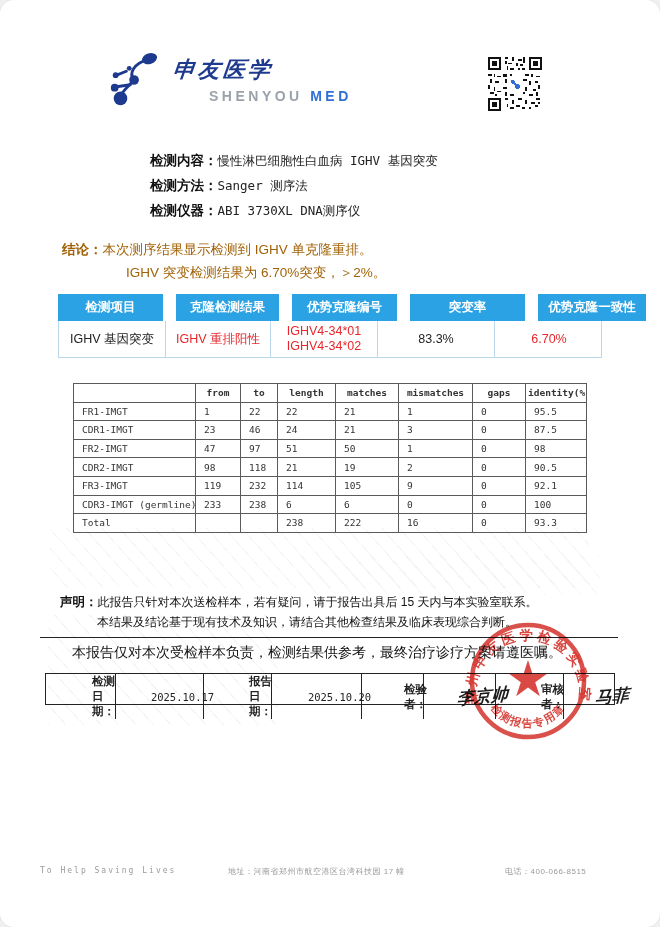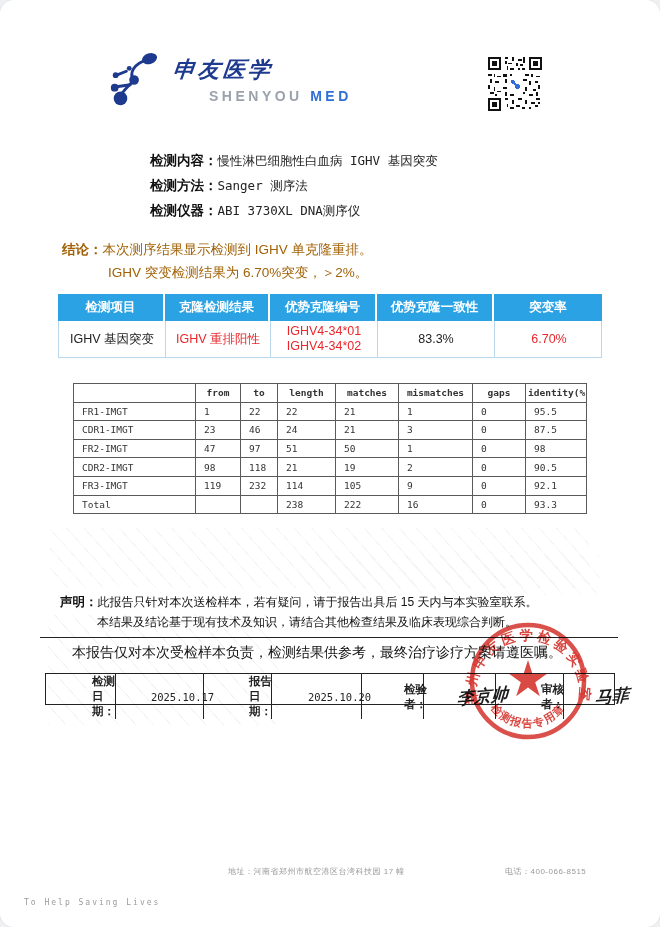--- a/index.html
+++ b/index.html
@@ -44,25 +44,25 @@
   .qr svg{width:100%;height:100%;}
 
   
   .meta{position:absolute;left:150px;top:148px;font-size:13.5px;line-height:25px;}
   .meta .lbl{font-weight:bold;color:#111;}
   .meta .val{font-family:"DejaVu Sans Mono","Liberation Mono",monospace;font-size:12.5px;color:#222;}
 
   
   .conclusion{position:absolute;left:62px;top:238px;font-size:13.5px;line-height:23px;color:#a16207;}
   .conclusion .lbl{font-weight:bold;}
-  .conclusion .l2{margin-left:46px;}
+  .conclusion .l2{margin-left:64px;}
 
   
   .rtable{position:absolute;left:58px;top:294px;width:544px;font-size:12.5px;}
-  .rt-head{display:grid;grid-template-columns:107px 105px 107px 117px 108px;}
+  .rt-head{display:grid;grid-template-columns:107px 105px 107px 117px 108px;gap:11px;}
   .rt-head .hc{
     background:#2aa2e4;color:#fff;font-weight:bold;
     height:27px;display:flex;align-items:center;justify-content:center;
     border-right:2px solid #fff;
   }
   .rt-head .hc:last-child{border-right:none;}
   .rt-body{
     display:grid;grid-template-columns:107px 105px 107px 117px 108px;
     border:1px solid #b9d8ec;border-top:none;
   }
@@ -113,21 +113,21 @@
   }
 
   
   .stamp{position:absolute;left:462px;top:616px;width:132px;height:132px;mix-blend-mode:multiply;opacity:.92;}
 
   
   .footer{
     position:absolute;left:0;top:866px;width:660px;
     font-size:8px;color:#9b9b9b;letter-spacing:.5px;
   }
-  .footer .slogan{position:absolute;left:24px;top:0;letter-spacing:2px;font-family:"DejaVu Sans Mono",monospace;margin-top:32px;}
+  .footer .slogan{position:absolute;left:40px;top:0;letter-spacing:2px;font-family:"DejaVu Sans Mono",monospace;}
   .footer .addr{position:absolute;left:228px;top:0;}
   .footer .phone{position:absolute;left:505px;top:0;}
 </style>
 </head>
 <body>
 
 <div class="page">
 
   <div class="hatch h1"></div>
   <div class="hatch h2"></div>
@@ -249,22 +249,22 @@
       <span class="lbl">结论：</span><span>本次测序结果显示检测到 IGHV 单克隆重排。</span>
     </div>
     <div class="l2">IGHV 突变检测结果为 6.70%突变，＞2%。</div>
   </div>
 
   <div class="rtable">
     <div class="rt-head">
       <div class="hc">检测项目</div>
       <div class="hc">克隆检测结果</div>
       <div class="hc">优势克隆编号</div>
+      <div class="hc">突变率</div>
       <div class="hc">优势克隆一致性</div>
-      <div class="hc">突变率</div>
     </div>
     <div class="rt-body">
       <div class="bc">IGHV 基因突变</div>
       <div class="bc red">IGHV 重排阳性</div>
       <div class="bc red">
         <span>IGHV4-34*01</span>
         <span>IGHV4-34*02</span>
       </div>
       <div class="bc">83.3%</div>
       <div class="bc red">6.70%</div>
@@ -337,20 +337,30 @@
       <td>FR3-IMGT</td>
           <td>119</td>
           <td>232</td>
           <td>114</td>
           <td>105</td>
           <td>9</td>
           <td>0</td>
           <td>92.1</td>
     </tr>
     <tr>
+      <td>CDR3-IMGT (germline)</td>
+          <td>233</td>
+          <td>238</td>
+          <td>6</td>
+          <td>6</td>
+          <td>0</td>
+          <td>0</td>
+          <td>100</td>
+    </tr>
+    <tr>
       <td>Total</td>
           <td></td>
           <td></td>
           <td>238</td>
           <td>222</td>
           <td>16</td>
           <td>0</td>
           <td>93.3</td>
     </tr>
   </tbody>

